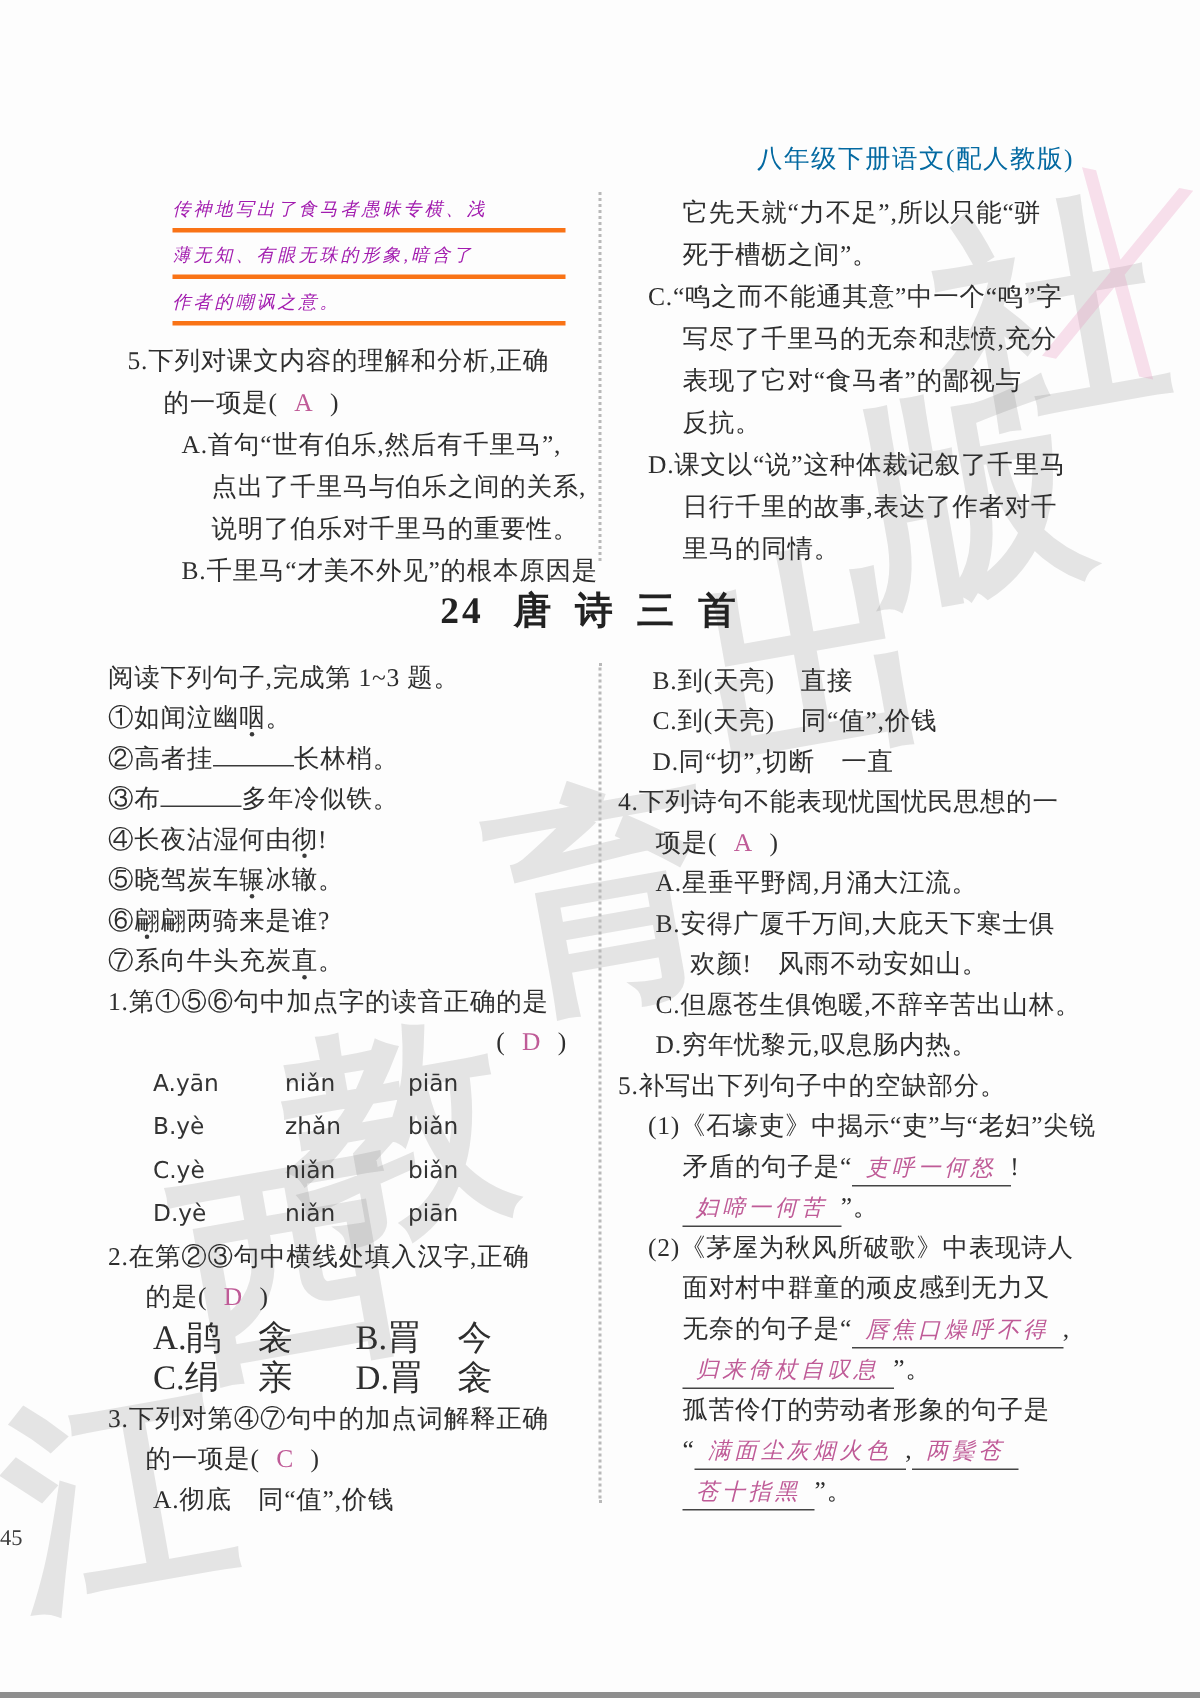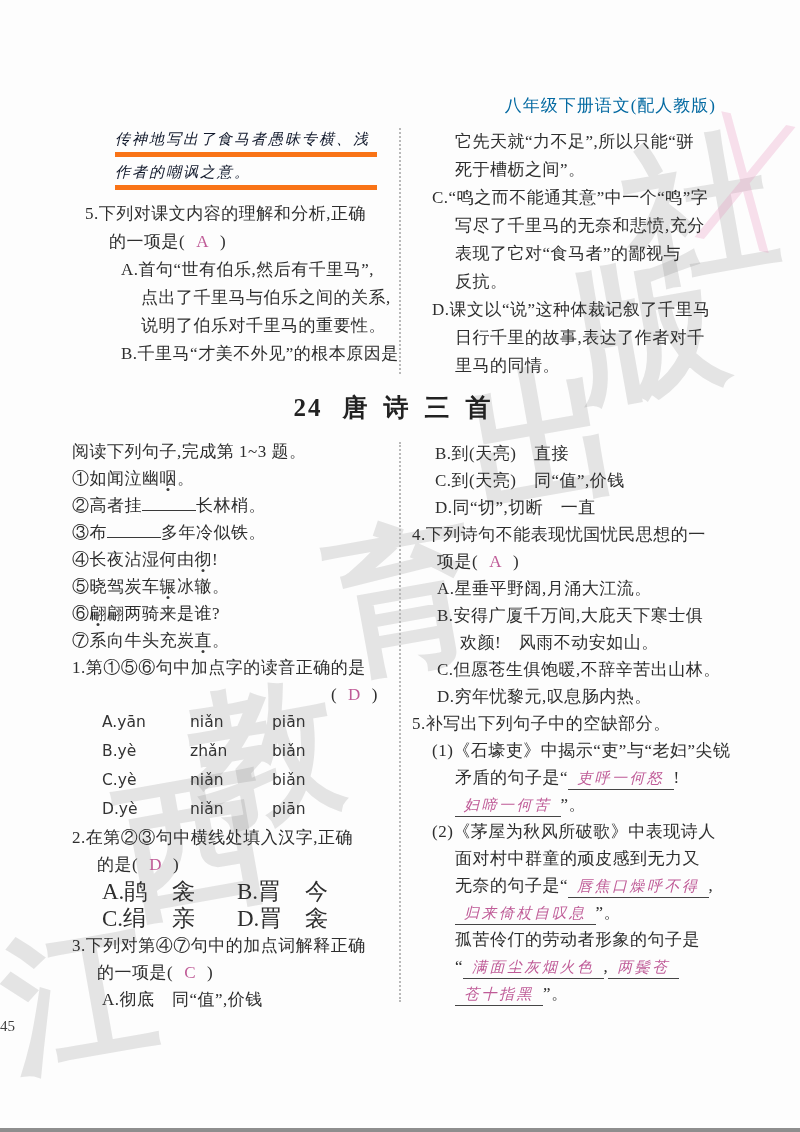--- a/index.html
+++ b/index.html
@@ -36,22 +36,22 @@
   .bl{left:72px;top:438px;}
   .br{left:412px;top:440px;}
   .ln{height:28px;line-height:28px;font-size:17px;letter-spacing:0.5px;white-space:nowrap;}
   .bl .ln,.br .ln{height:27px;line-height:27px;}
   .pl20{padding-left:20px}.pl23{padding-left:23px}.pl24{padding-left:24px}
   .pl25{padding-left:25px}.pl30{padding-left:30px}.pl36{padding-left:36px}
   .pl43{padding-left:43px}.pl48{padding-left:48px}.pl56{padding-left:56px}
   
   .hw{
     height:28px;line-height:30px;margin-left:30px;width:262px;
-    border-bottom:5px solid #f97316;
-    color:#0f172a;font-size:15px;letter-spacing:2px;font-style:italic;
+    border-bottom:3px solid #f97316;
+    color:#a21caf;font-size:12px;letter-spacing:2px;font-style:italic;
     white-space:nowrap;
   }
   .q5gap{height:10px;}
   
   .key{color:#bf5b97;margin:0 11px;font-weight:400;}
   .ansline{text-align:right;padding-right:10px;}
   
   .prow{display:grid;grid-template-columns:88px 82px auto;padding-left:30px;height:29px;line-height:29px;}
   .py{font-family:"DejaVu Sans",sans-serif;font-size:15.5px;color:#333;}
   
@@ -97,20 +97,21 @@
     <span class="stamp">╳</span>
   </div>
 
   <div class="hdr">八年级下册语文(配人教版)</div>
 
   <div class="cdiv d1"></div>
   <div class="cdiv d2"></div>
 
   <div class="col tl">
     <div class="hw">传神地写出了食马者愚昧专横、浅</div>
+    <div class="hw">薄无知、有眼无珠的形象,暗含了</div>
     <div class="hw">作者的嘲讽之意。</div>
     <div class="q5gap"></div>
     <div class="ln">5.下列对课文内容的理解和分析,正确</div>
     <div class="ln pl24">
       <span>的一项是(</span><span class="key">A</span><span>)</span>
     </div>
     <div class="ln pl36">A.首句“世有伯乐,然后有千里马”,</div>
     <div class="ln pl56">点出了千里马与伯乐之间的关系,</div>
     <div class="ln pl56">说明了伯乐对千里马的重要性。</div>
     <div class="ln pl36">B.千里马“才美不外见”的根本原因是</div>

